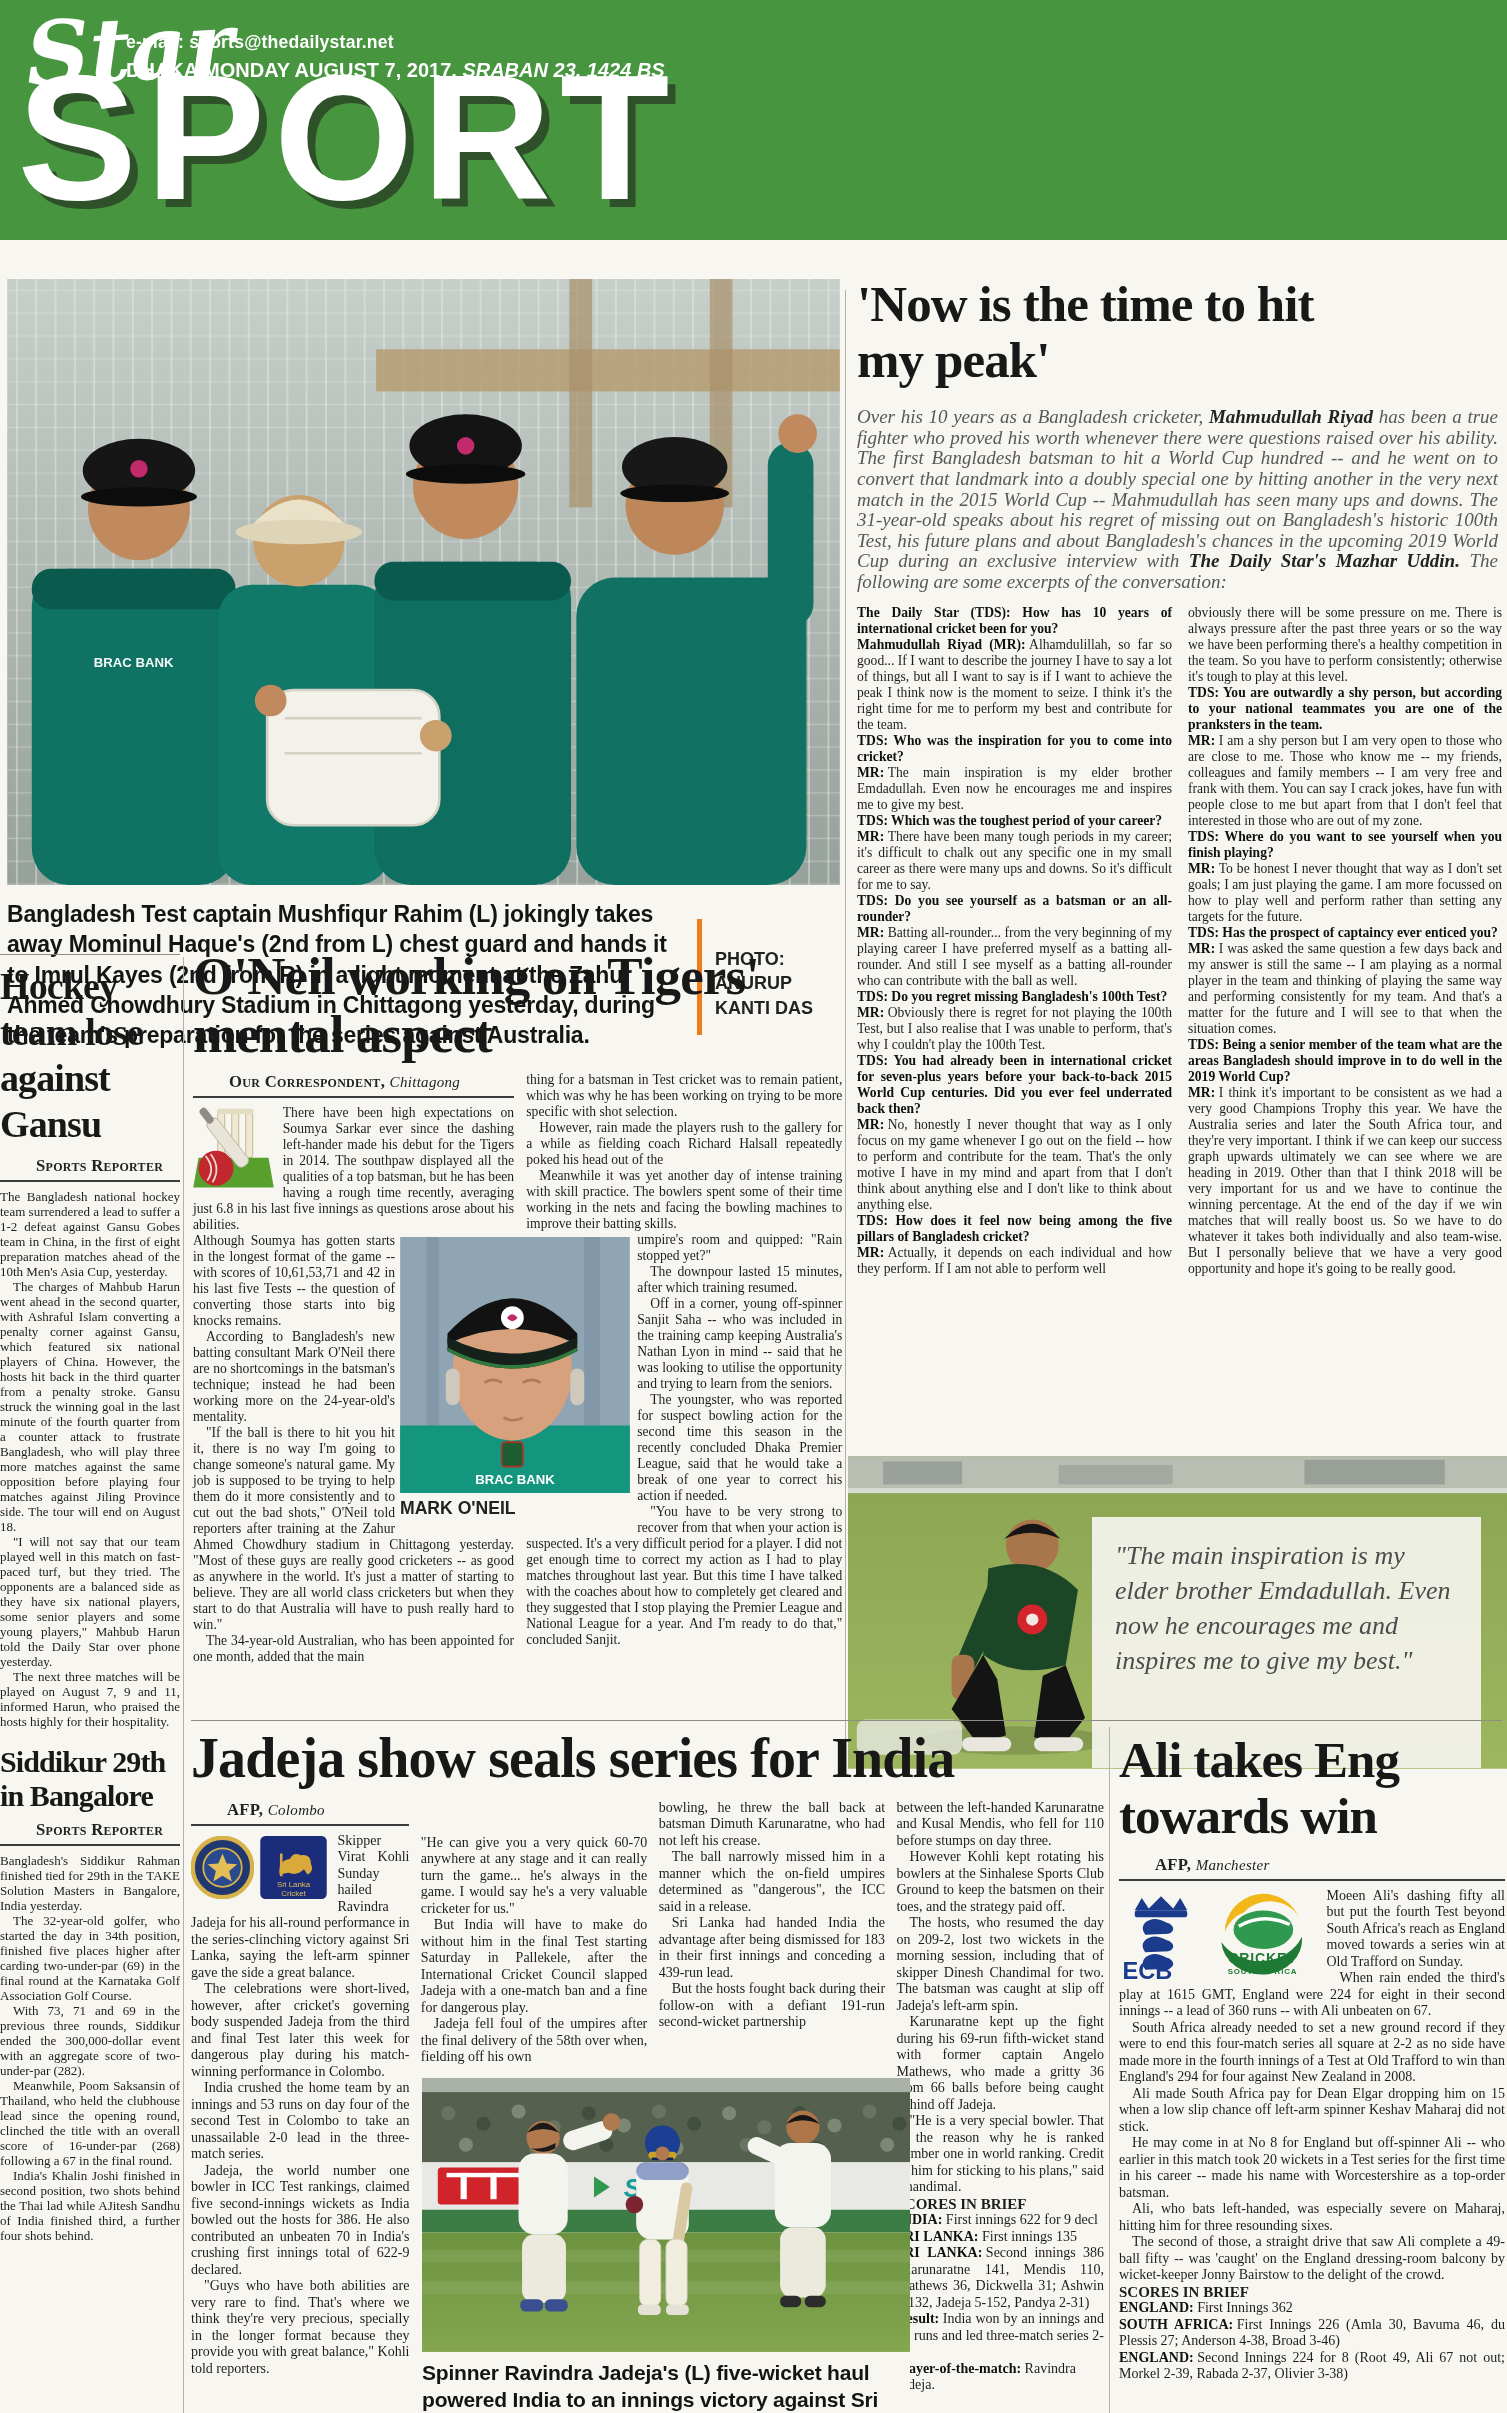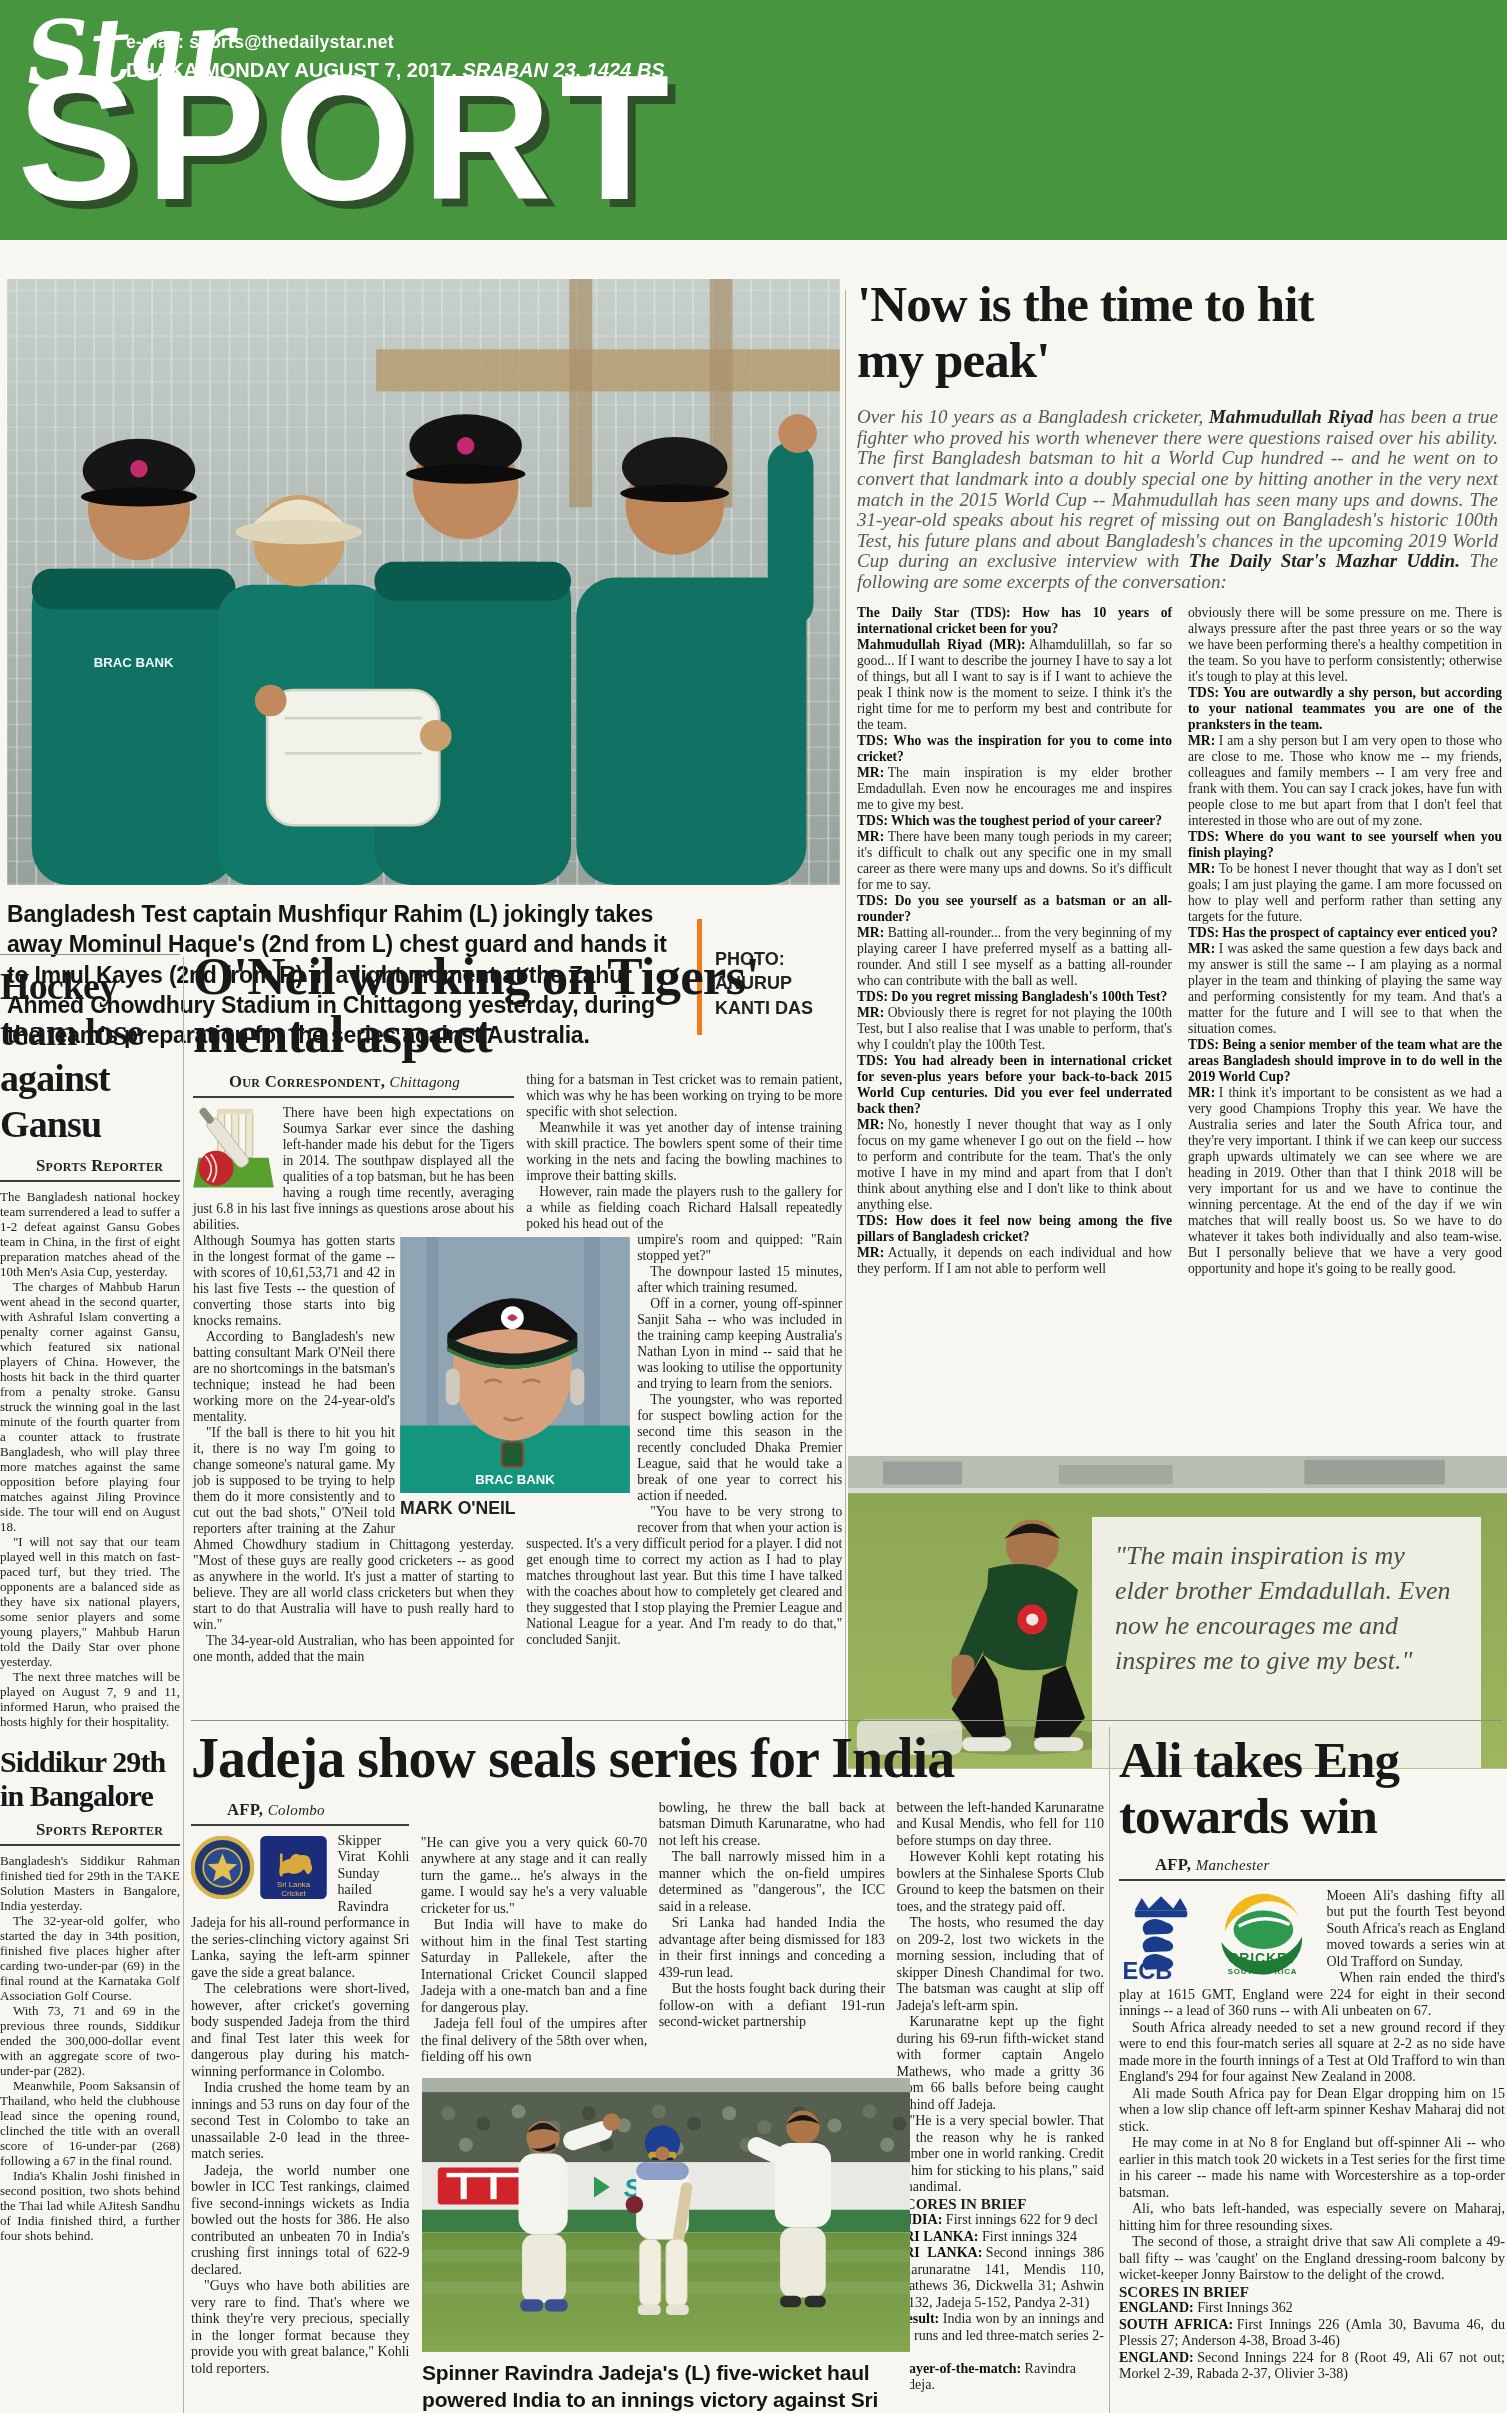--- a/index.html
+++ b/index.html
@@ -272,22 +272,22 @@
           </p>
           <div class="float-r" style="width:119px;height:297px;"></div>
           <p>Although Soumya has gotten starts in the longest format of the game -- with scores of 10,61,53,71 and 42 in his last five Tests -- the question of converting those starts into big knocks remains.</p>
           <p>According to Bangladesh's new batting consultant Mark O'Neil there are no shortcomings in the batsman's technique; instead he had been working more on the 24-year-old's mentality.</p>
           <p>"If the ball is there to hit you hit it, there is no way I'm going to change someone's natural game. My job is supposed to be trying to help them do it more consistently and to cut out the bad shots," O'Neil told reporters after training at the Zahur Ahmed Chowdhury stadium in Chittagong yesterday. "Most of these guys are really good cricketers -- as good as anywhere in the world. It's just a matter of starting to believe. They are all world class cricketers but when they start to do that Australia will have to push really hard to win."</p>
           <p>The 34-year-old Australian, who has been appointed for one month, added that the main</p>
         </div>
       </div>
       <div class="bt ind" style="width:316px;">
         <p>thing for a batsman in Test cricket was to remain patient, which was why he has been working on trying to be more specific with shot selection.</p>
+        <p>However, rain made the players rush to the gallery for a while as fielding coach Richard Halsall repeatedly poked his head out of the</p>
         <p>Meanwhile it was yet another day of intense training with skill practice.  The bowlers spent some of their time working in the nets and facing the bowling machines to improve their batting skills.</p>
-        <p>However, rain made the players rush to the gallery for a while as fielding coach Richard Halsall repeatedly poked his head out of the</p>
         <div class="float-l" style="width:111px;height:297px;"></div>
         <p class="noind">umpire's room and quipped: "Rain stopped yet?"</p>
         <p>The downpour lasted 15 minutes, after which training resumed.</p>
         <p>Off in a corner, young off-spinner Sanjit Saha -- who was included in the training camp keeping Australia's Nathan Lyon in mind -- said that he was looking to utilise the opportunity and trying to learn from the seniors.</p>
         <p>The youngster, who was reported for suspect bowling action for the second time this season in the recently concluded Dhaka Premier League, said that he would take a break of one year to correct his action if needed.</p>
         <p>"You have to be very strong to recover from that when your action is suspected. It's a very difficult period for a player. I did not get enough time to correct my action as I had to play matches throughout last year. But this time I have talked with the coaches about how to completely get cleared and they suggested that I stop playing the Premier League and National League for a year. And I'm ready to do that," concluded Sanjit.</p>
       </div>
     </div>
   </div>
 
@@ -363,21 +363,21 @@
         <p>But the hosts fought back during their follow-on with a defiant 191-run second-wicket partnership</p>
       </div>
       <div class="bt big-bt ind" style="width:209px;">
         <p>between the left-handed Karunaratne and Kusal Mendis, who fell for 110 before stumps on day three.</p>
         <p>However Kohli kept rotating his bowlers at the Sinhalese Sports Club Ground to keep the batsmen on their toes, and the strategy paid off.</p>
         <p>The hosts, who resumed the day on 209-2, lost two wickets in the morning session, including that of skipper Dinesh Chandimal for two. The batsman was caught at slip off Jadeja's left-arm spin.</p>
         <p>Karunaratne kept up the fight during his 69-run fifth-wicket stand with former captain Angelo Mathews, who made a gritty 36 from 66 balls before being caught behind off Jadeja.</p>
         <p>"He is a very special bowler. That is the reason why he is ranked number one in world ranking. Credit to him for sticking to his plans," said Chandimal.</p>
         <p class="scores-title noind">SCORES IN BRIEF</p>
         <p class="noind"><span class="al">INDIA:</span><span>First innings 622 for 9 decl</span></p>
-        <p class="noind"><span class="al">SRI LANKA:</span><span>First innings 324</span></p>
+        <p class="noind"><span class="al">SRI LANKA:</span><span>First innings 135</span></p>
         <p class="noind"><span class="al">SRI LANKA:</span><span>Second innings 386 (Karunaratne 141, Mendis 110, Mathews 36, Dickwella 31; Ashwin 2-132, Jadeja 5-152, Pandya 2-31)</span></p>
         <p class="noind"><span class="al">Result:</span><span>India won by an innings and 53 runs and led three-match series 2-0.</span></p>
         <p class="noind"><span class="al">Player-of-the-match:</span><span>Ravindra Jadeja.</span></p>
       </div>
     </div>
   </div>
 
   <div class="abs" style="left:422px;top:2078px;width:488px;background:#f7f6f1;">
     <svg class="photo" width="488" height="274" viewBox="0 0 556 312">
       <defs>

